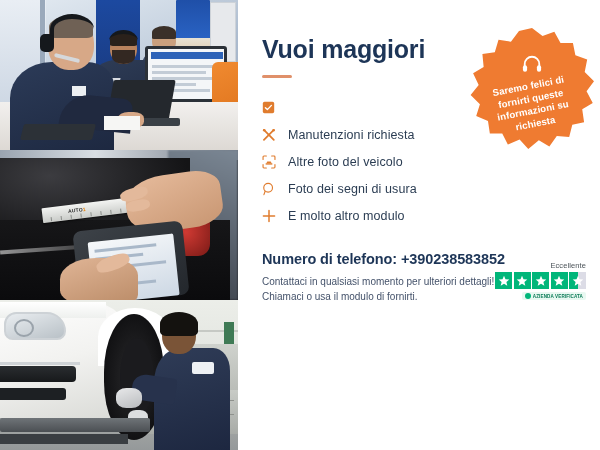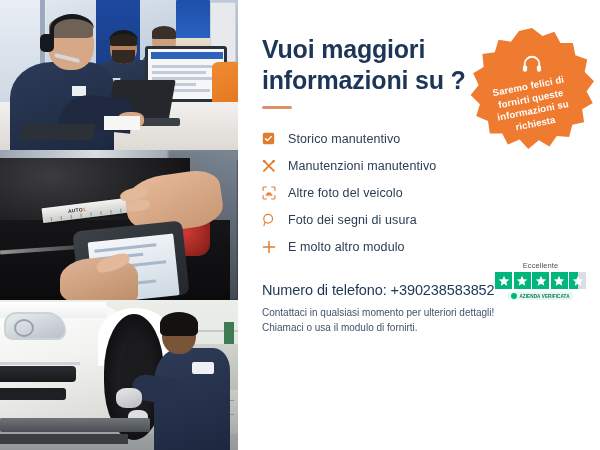--- a/index.html
+++ b/index.html
@@ -237,21 +237,21 @@
   .feature-icon svg { display:block; }
   .feature-label {
     font-size: 12.5px;
     color: #2b3d53;
     letter-spacing: .1px;
   }
 
   .phone-block { margin-top: 22px; }
   .phone-line {
     font-size: 14.5px;
-    font-weight: normal;
+    font-weight: bold;
     color: #1d3557;
     letter-spacing: -0.1px;
   }
   .phone-line .num { color: #1d3557; }
   .contact-text {
     margin-top: 7px;
     font-size: 10px;
     line-height: 1.5;
     color: #44526a;
   }
@@ -293,21 +293,21 @@
   
   .trustpilot {
     position: absolute;
     right: 14px; bottom: 34px;
     display: flex;
     align-items: flex-end;
     gap: 8px;
   }
   .tp-logo { display:flex; align-items:center; gap:3px; padding-bottom:4px; }
   .tp-name { font-size: 17px; font-weight: bold; color:#1f2a33; letter-spacing:-0.4px; }
-  .tp-right { display:flex; flex-direction:column; align-items:center; }
+  .tp-right { display:flex; flex-direction:column; align-items:flex-end; }
   .tp-rating-word { font-size: 7.5px; color:#4a5258; margin-bottom:2px; letter-spacing:.1px; }
   .tp-stars { display:flex; gap:1.5px; }
   .tp-star {
     width: 17px; height: 17px;
     background: #00b67a;
     display:flex; align-items:center; justify-content:center;
   }
   .tp-star.half { background: linear-gradient(90deg,#00b67a 50%,#dcdce6 50%); }
   .tp-verified {
     margin-top: 3px;
@@ -442,46 +442,44 @@
       <div class="lift"></div>
         <div class="lift2"></div>
     </div>
 
   </div>
 
   <div class="content">
 
     <div class="headline">
       <div>Vuoi maggiori</div>
-      <div>informazioni su ?</div>
     </div>
     <div class="divider"></div>
 
     <div class="feature-list">
 
       <div class="feature-row">
         <span class="feature-icon">
           <svg width="13" height="13" viewBox="0 0 16 16">
             <rect x="1" y="1" width="14" height="14" rx="2" fill="#e07c2e"></rect>
             <path d="M4.2 8.2l2.4 2.4 5-5.2" stroke="#ffffff" stroke-width="1.7" fill="none" stroke-linecap="round" stroke-linejoin="round"></path>
           </svg>
         </span>
-        <span class="feature-label">Storico manutentivo</span>
       </div>
 
       <div class="feature-row">
         <span class="feature-icon">
           <svg width="14" height="14" viewBox="0 0 16 16">
             <path d="M2.2 2.2 L13.5 13.5" stroke="#e07c2e" stroke-width="2" stroke-linecap="round"></path>
             <path d="M13.5 2.2 L2.2 13.5" stroke="#e07c2e" stroke-width="2" stroke-linecap="round"></path>
             <circle cx="2.6" cy="2.6" r="1.5" fill="#e07c2e"></circle>
             <circle cx="13.2" cy="2.6" r="1.5" fill="#e07c2e"></circle>
           </svg>
         </span>
-        <span class="feature-label">Manutenzioni manutentivo</span>
+        <span class="feature-label">Manutenzioni richiesta</span>
       </div>
 
       <div class="feature-row">
         <span class="feature-icon">
           <svg width="14" height="14" viewBox="0 0 16 16">
             <path d="M1.2 5V2.2c0-.6.4-1 1-1H5" stroke="#e07c2e" stroke-width="1.3" fill="none" stroke-linecap="round"></path>
             <path d="M11 1.2h2.8c.6 0 1 .4 1 1V5" stroke="#e07c2e" stroke-width="1.3" fill="none" stroke-linecap="round"></path>
             <path d="M14.8 11v2.8c0 .6-.4 1-1 1H11" stroke="#e07c2e" stroke-width="1.3" fill="none" stroke-linecap="round"></path>
             <path d="M5 14.8H2.2c-.6 0-1-.4-1-1V11" stroke="#e07c2e" stroke-width="1.3" fill="none" stroke-linecap="round"></path>
             <path d="M4.2 9.4h7.6v1.6H4.2z" fill="#e07c2e"></path>

